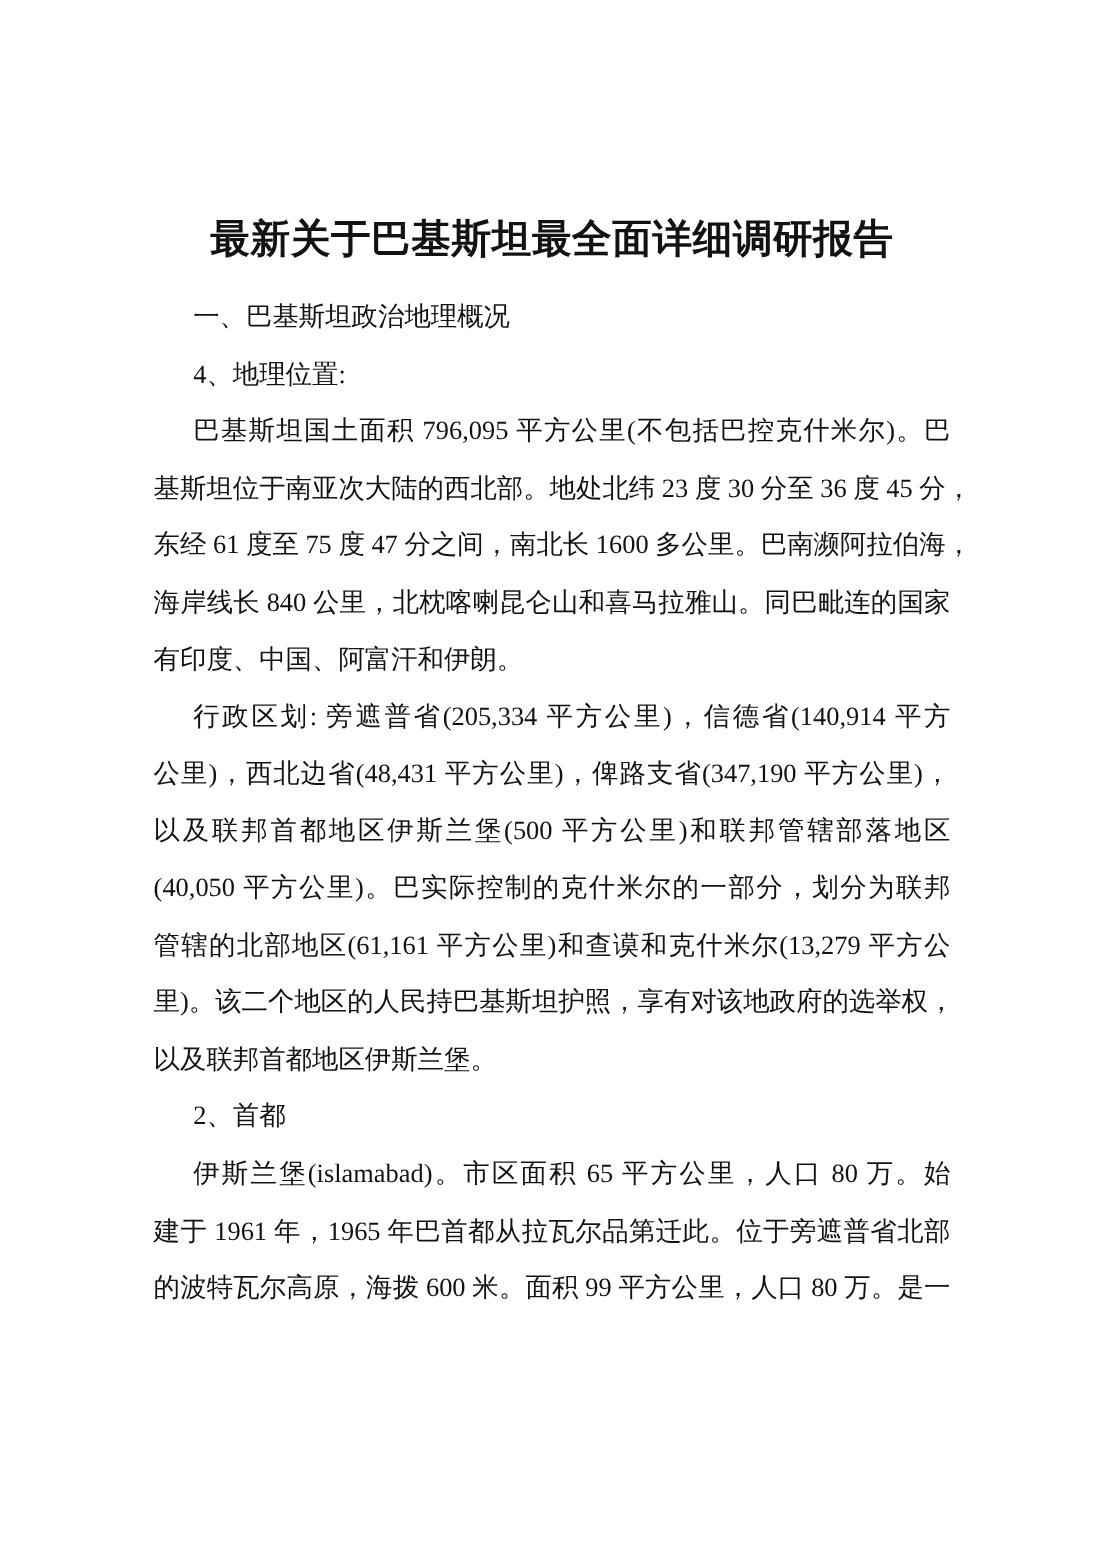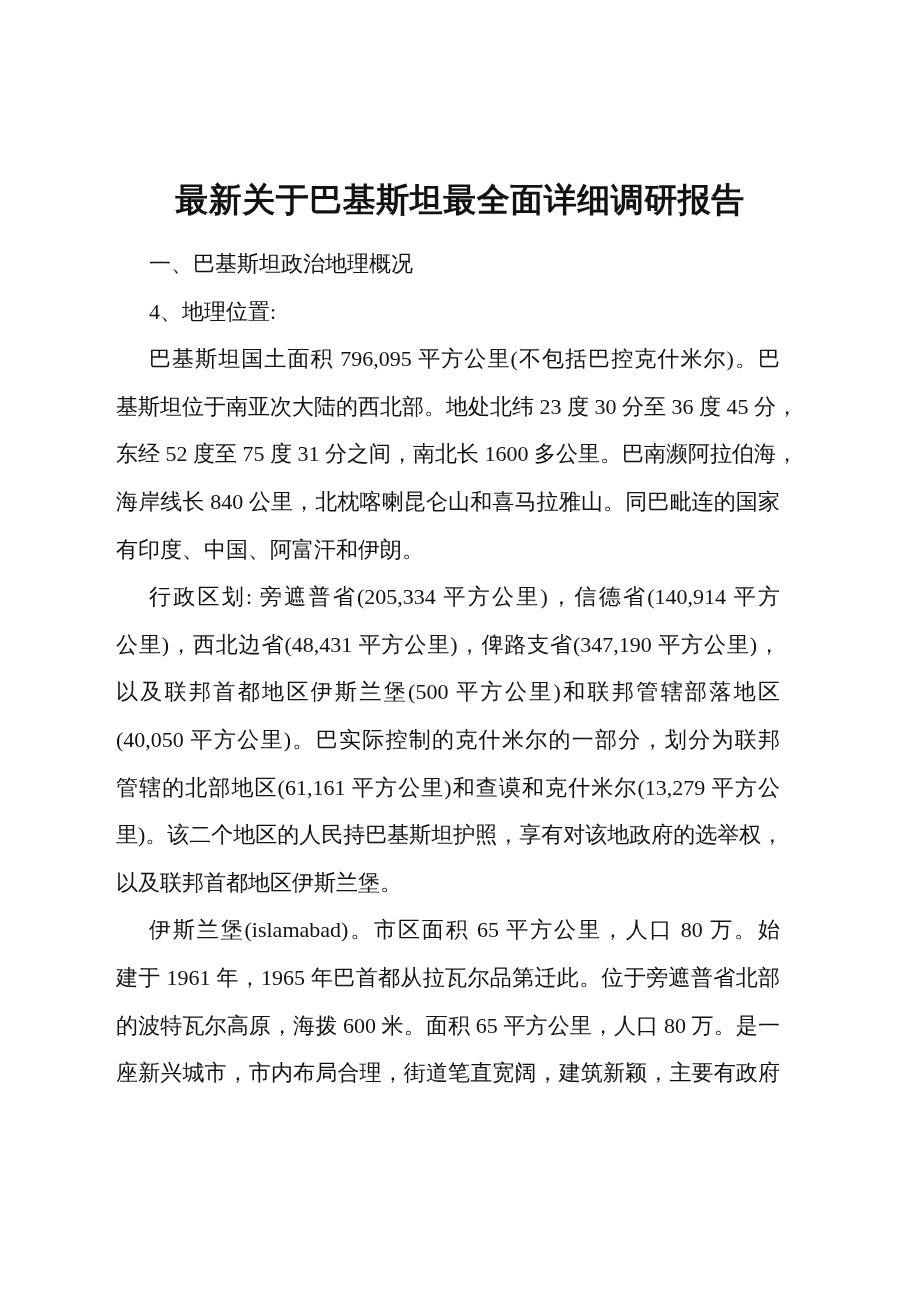--- a/index.html
+++ b/index.html
@@ -24,21 +24,21 @@
     font-size: 33px;
     font-weight: 700;
     text-align: center;
     line-height: 40px;
     white-space: nowrap;
     letter-spacing: 0.5px;
   }
   .doc-body {
     position: absolute;
     top: 240px;
-    left: 116px;
+    left: 128px;
     width: 664px;
   }
   .line {
     height: 47.6px;
     line-height: 47.6px;
     font-size: 22px;
     white-space: nowrap;
     text-align: left;
   }
   .line.indent { padding-left: 33px; }
@@ -47,28 +47,28 @@
 </head>
 <body>
 
 <div class="page">
   <h1 class="doc-title">最新关于巴基斯坦最全面详细调研报告</h1>
   <div class="doc-body">
       <div class="line indent">一、巴基斯坦政治地理概况</div>
       <div class="line indent">4、地理位置:</div>
       <div class="line indent justify">巴基斯坦国土面积 796,095 平方公里(不包括巴控克什米尔)。巴</div>
       <div class="line justify">基斯坦位于南亚次大陆的西北部。地处北纬 23 度 30 分至 36 度 45 分，</div>
-      <div class="line justify">东经 52 度至 75 度 31 分之间，南北长 1600 多公里。巴南濒阿拉伯海，</div>
+      <div class="line justify">东经 61 度至 75 度 47 分之间，南北长 1600 多公里。巴南濒阿拉伯海，</div>
       <div class="line justify">海岸线长 840 公里，北枕喀喇昆仑山和喜马拉雅山。同巴毗连的国家</div>
       <div class="line">有印度、中国、阿富汗和伊朗。</div>
       <div class="line indent justify">行政区划: 旁遮普省(205,334 平方公里)，信德省(140,914 平方</div>
       <div class="line justify">公里)，西北边省(48,431 平方公里)，俾路支省(347,190 平方公里)，</div>
       <div class="line justify">以及联邦首都地区伊斯兰堡(500 平方公里)和联邦管辖部落地区</div>
       <div class="line justify">(40,050 平方公里)。巴实际控制的克什米尔的一部分，划分为联邦</div>
       <div class="line justify">管辖的北部地区(61,161 平方公里)和查谟和克什米尔(13,279 平方公</div>
       <div class="line justify">里)。该二个地区的人民持巴基斯坦护照，享有对该地政府的选举权，</div>
       <div class="line">以及联邦首都地区伊斯兰堡。</div>
+      <div class="line indent">2、首都</div>
       <div class="line indent justify">伊斯兰堡(islamabad)。市区面积 65 平方公里，人口 80 万。始</div>
       <div class="line justify">建于 1961 年，1965 年巴首都从拉瓦尔品第迁此。位于旁遮普省北部</div>
-      <div class="line justify">的波特瓦尔高原，海拨 600 米。面积 65 平方公里，人口 80 万。是一</div>
-      <div class="line justify">座新兴城市，市内布局合理，街道笔直宽阔，建筑新颖，主要有政府</div>
+      <div class="line justify">的波特瓦尔高原，海拨 600 米。面积 99 平方公里，人口 80 万。是一</div>
     </div>
 </div>
 
 </body></html>

